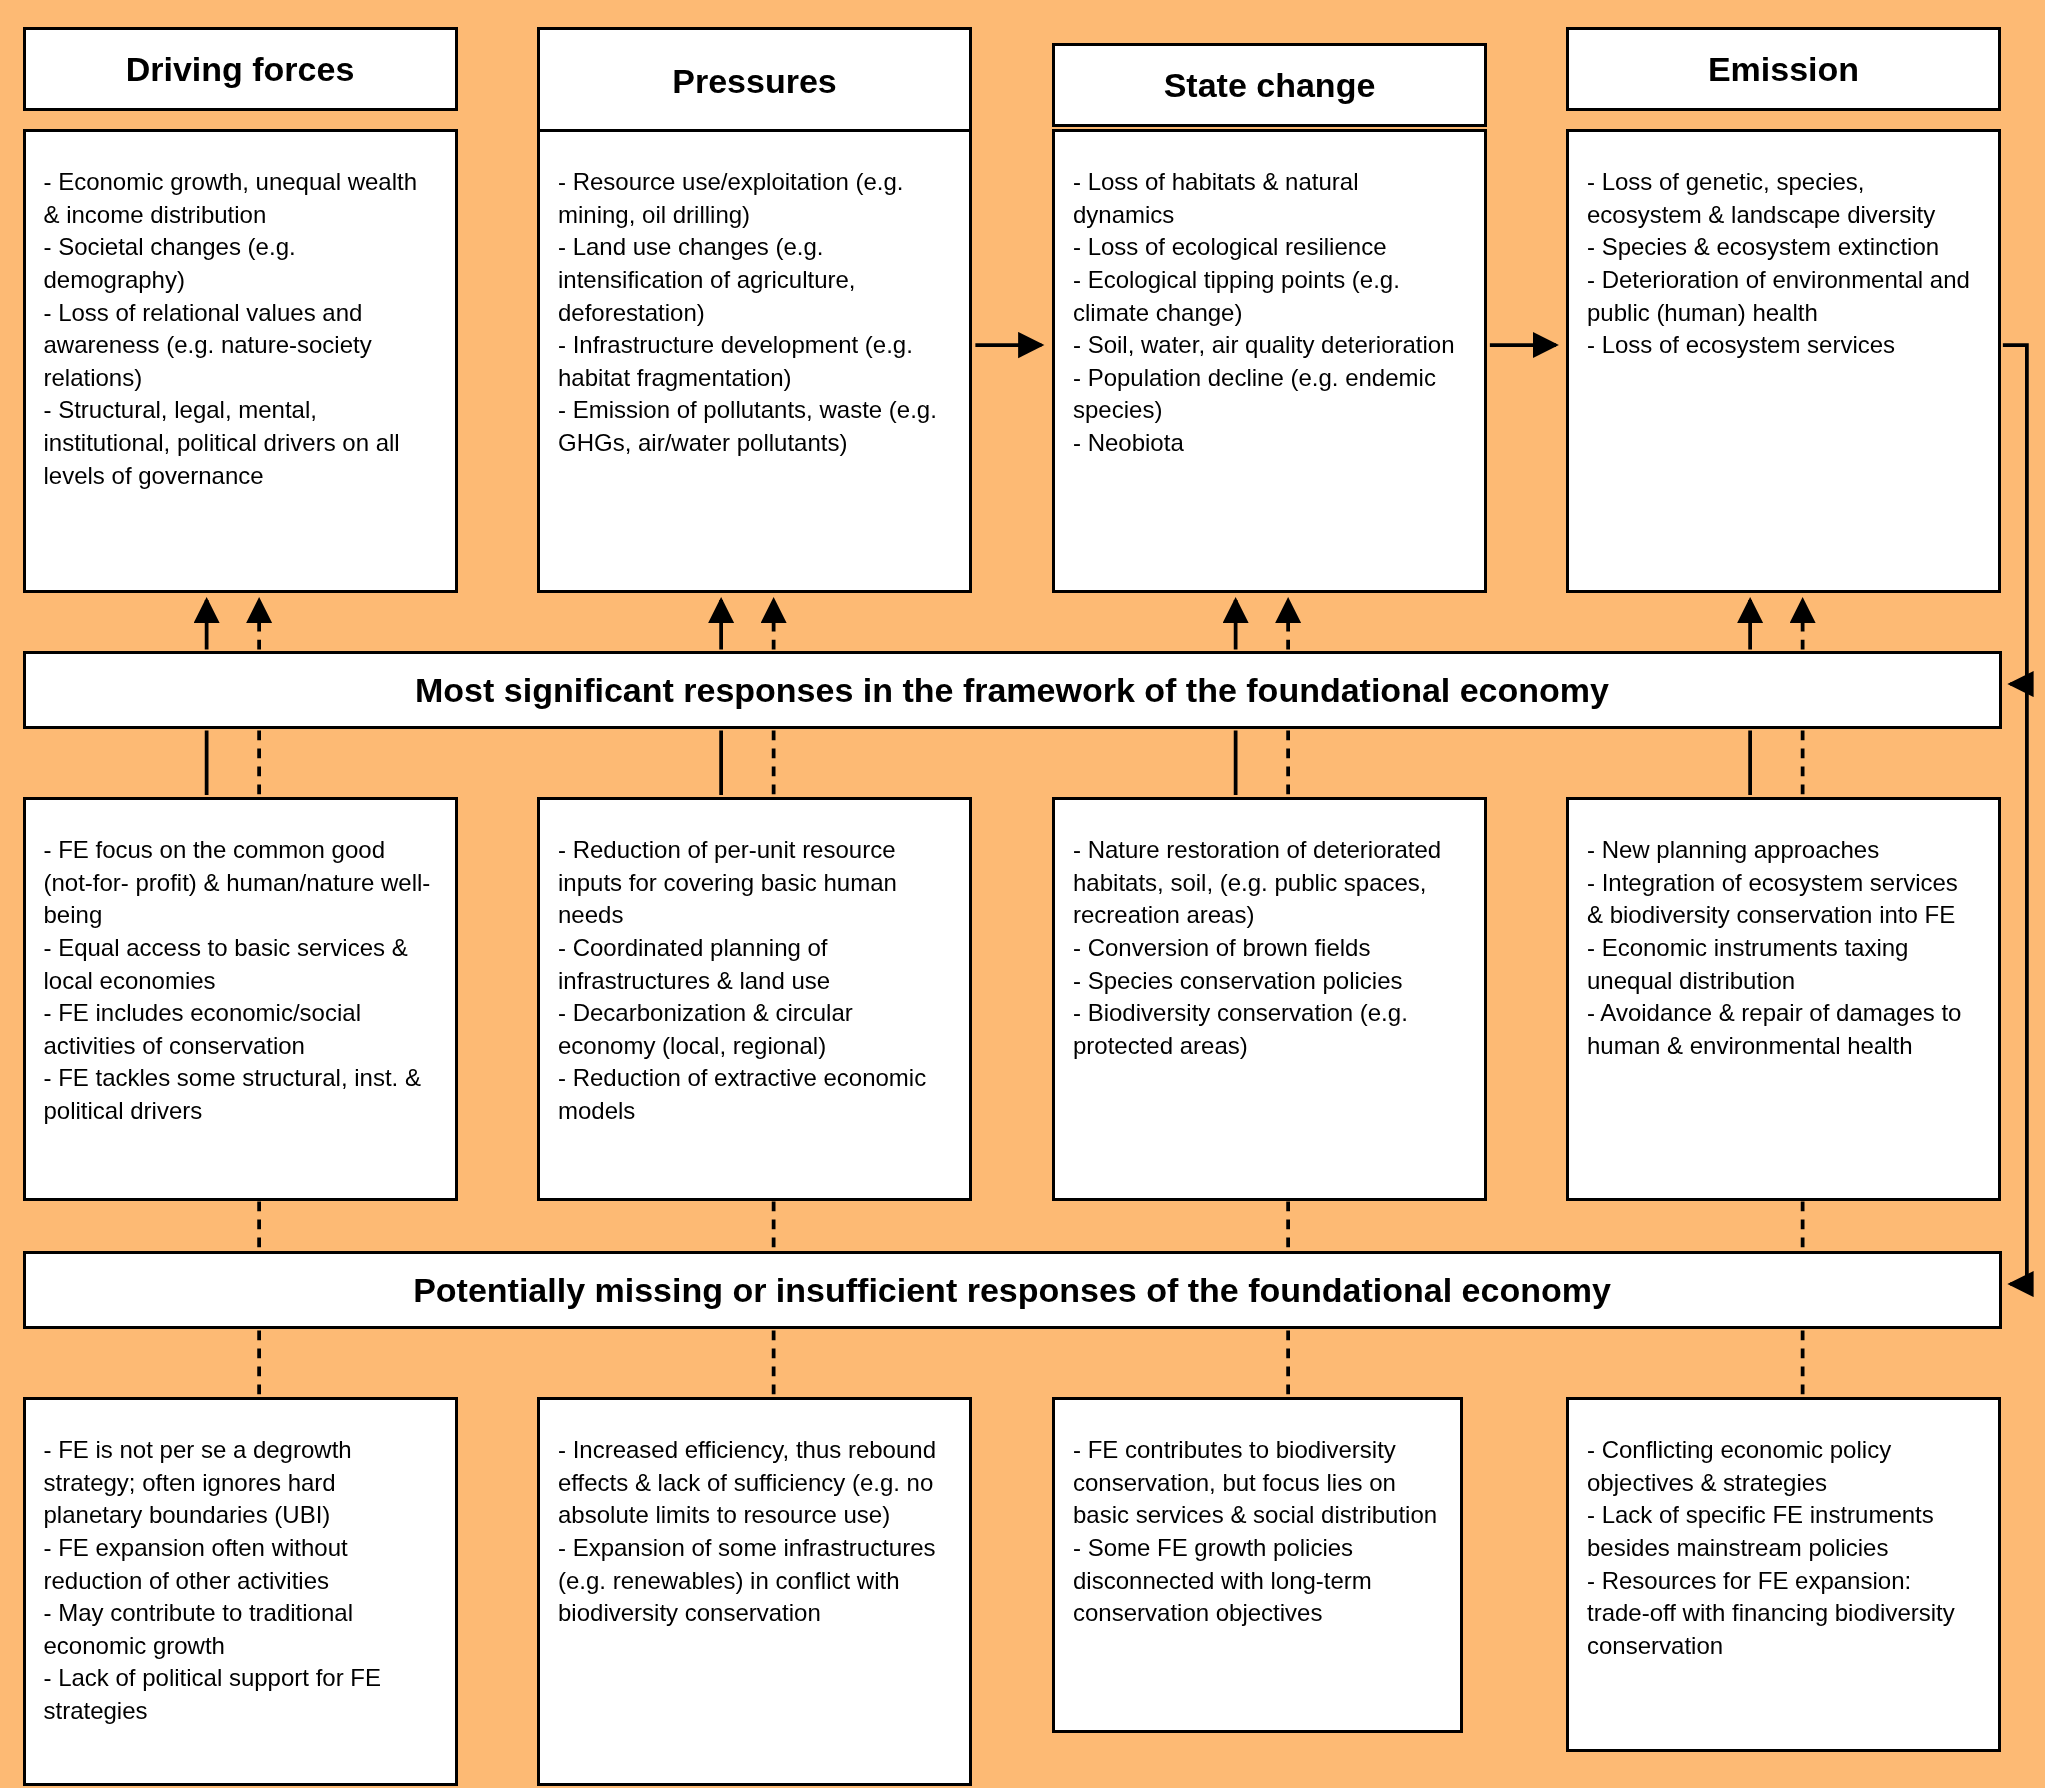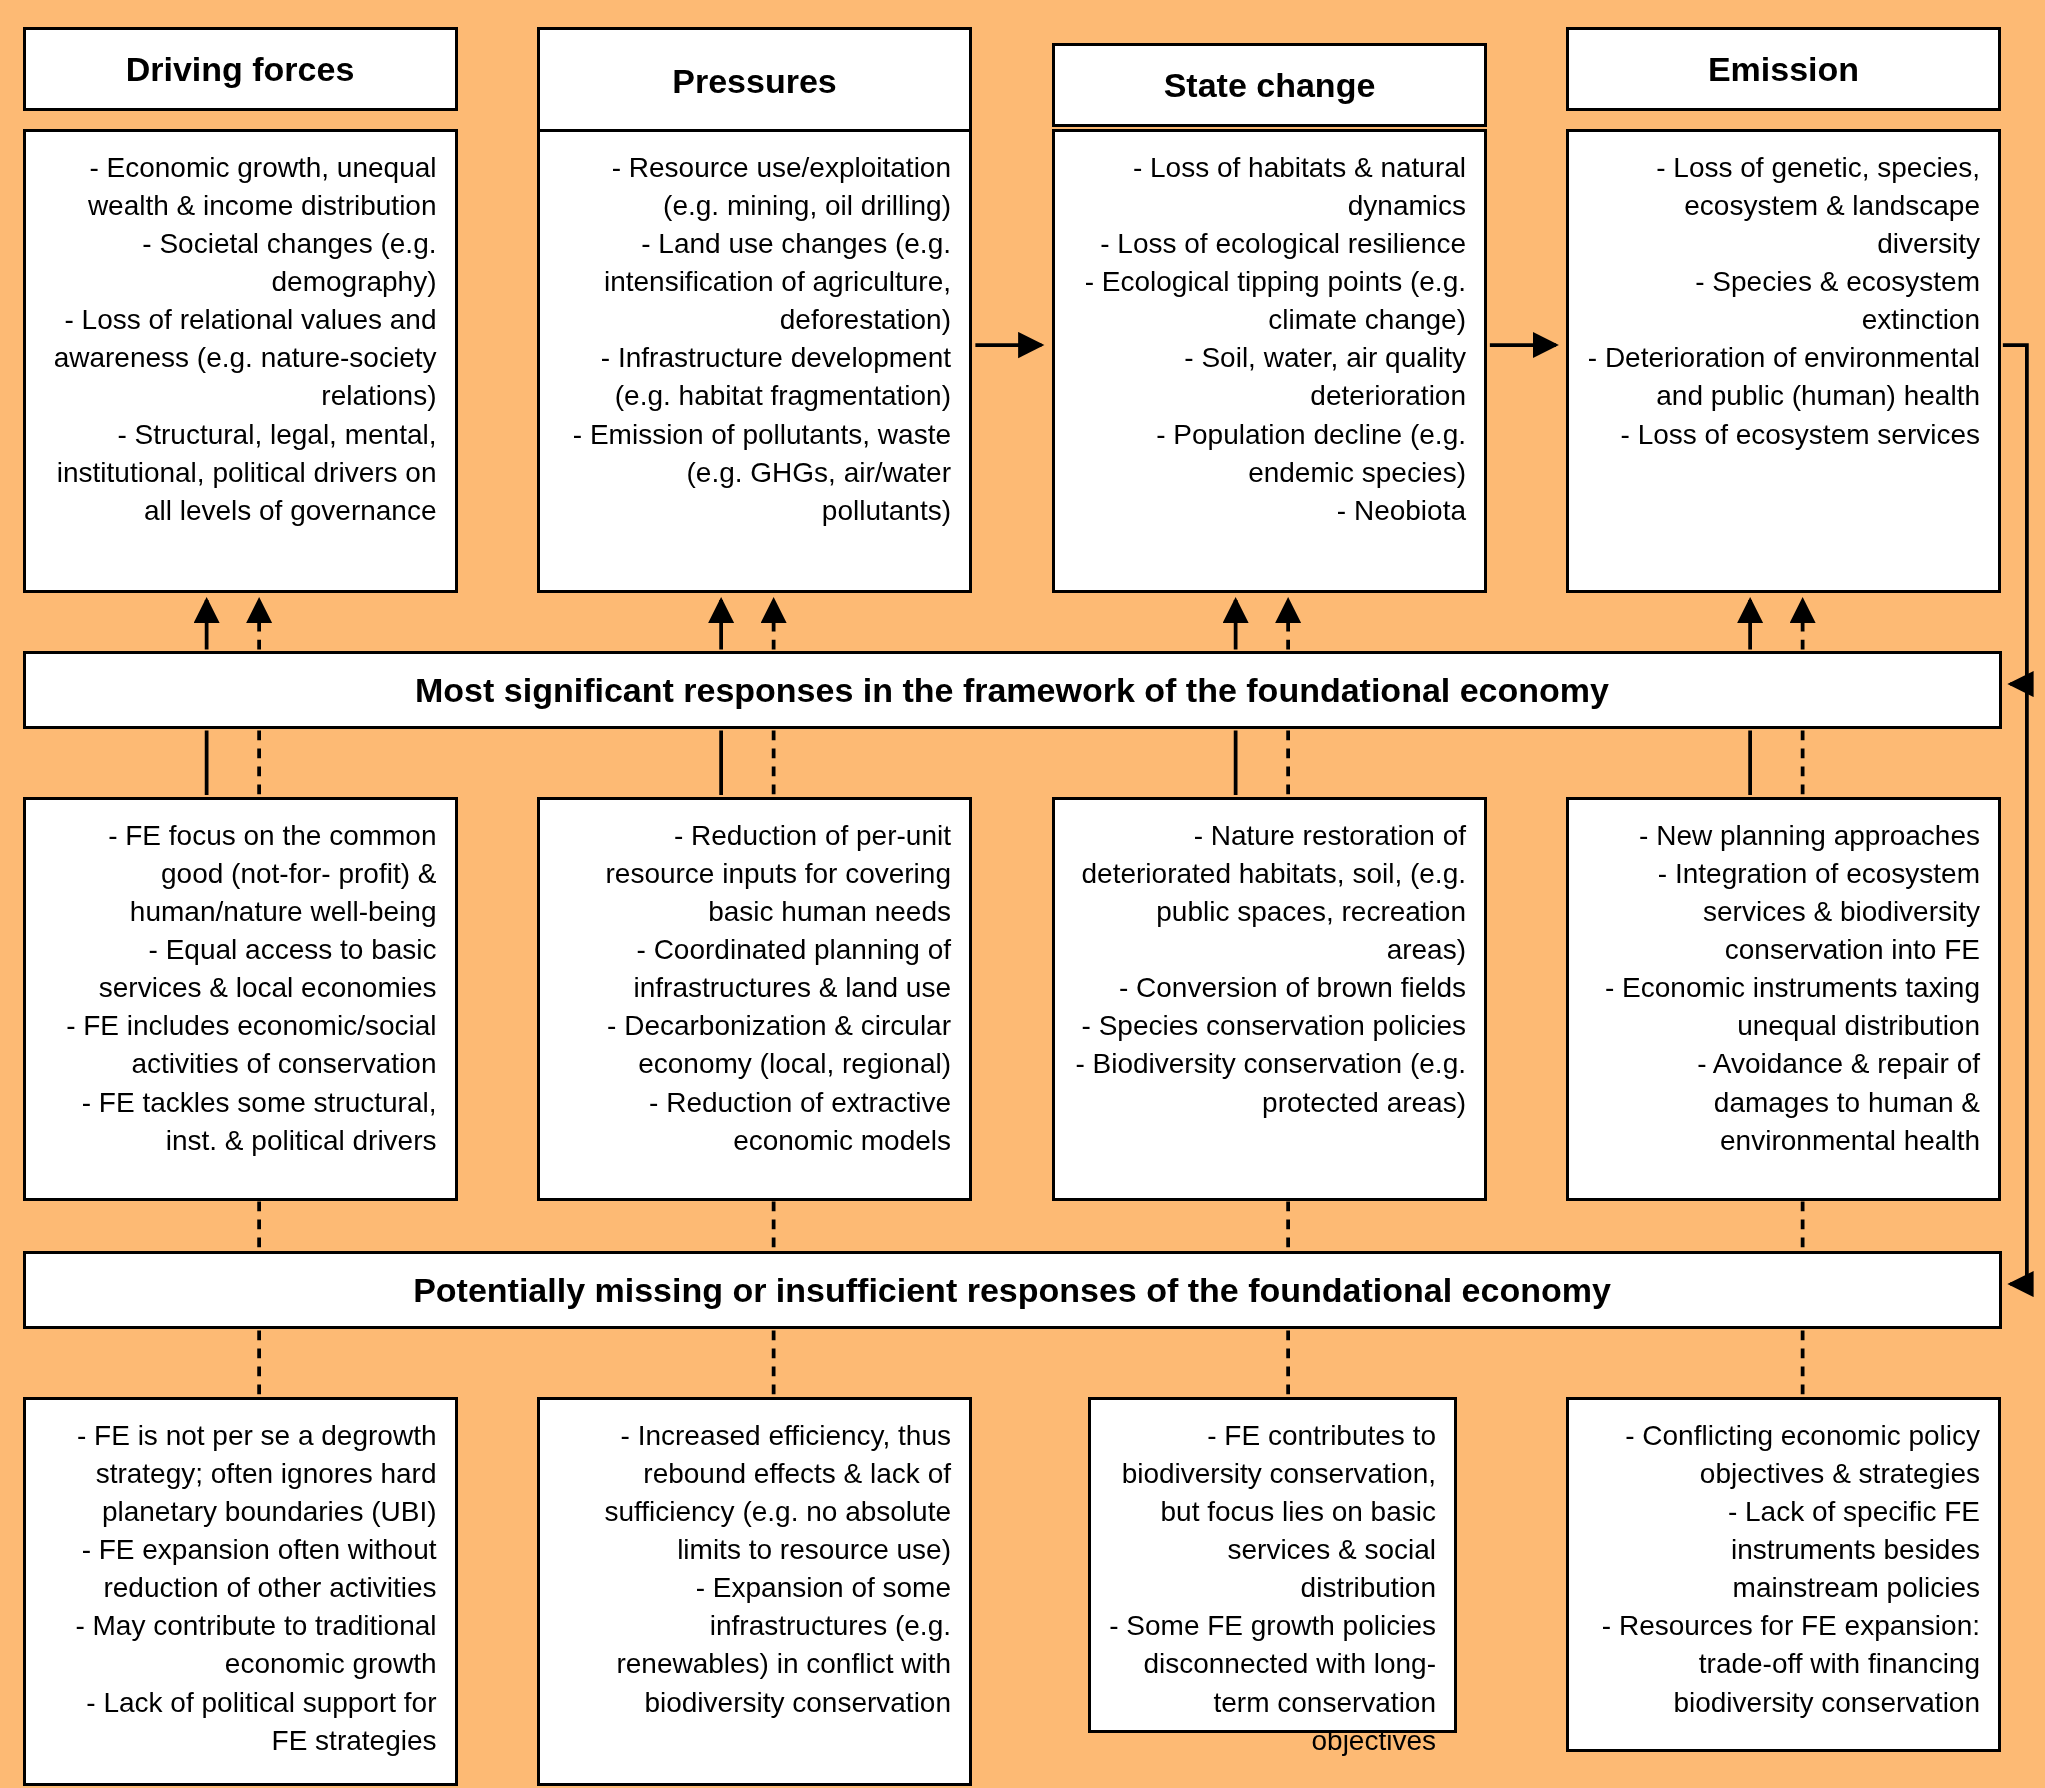--- a/index.html
+++ b/index.html
@@ -20,24 +20,23 @@
   }
   .headerbox, .banner {
     display: flex;
     align-items: center;
     justify-content: center;
     font-weight: bold;
     font-size: 34px;
     text-align: center;
   }
   .content {
-    padding: 17px 18px;
-    font-size: 28px;
+    padding: 34px 18px;
+    font-size: 24px;
     line-height: 1.36;
-    text-align: right;
   }
   .li { margin: 0; }
   svg.overlay {
     position: absolute;
     left: 0; top: 0;
     pointer-events: none;
   }
 </style>
 </head>
 <body>
@@ -165,21 +164,21 @@
   <div class="box content" style="left:22.5px; top:1397px; width:435px; height:389px;">
       <div class="li">- FE is not per se a degrowth strategy; often ignores hard planetary boundaries (UBI)</div>
       <div class="li">- FE expansion often without reduction of other activities</div>
       <div class="li">- May contribute to traditional economic growth</div>
       <div class="li">- Lack of political support for FE strategies</div>
     </div>
   <div class="box content" style="left:537px; top:1397px; width:435px; height:389px;">
       <div class="li">- Increased efficiency, thus rebound effects &amp; lack of sufficiency (e.g. no absolute limits to resource use)</div>
       <div class="li">- Expansion of some infrastructures (e.g. renewables) in conflict with biodiversity conservation</div>
     </div>
-  <div class="box content" style="left:1052px; top:1397px; width:369px; height:336px;margin-left:36px;">
+  <div class="box content" style="left:1052px; top:1397px; width:411px; height:336px;">
       <div class="li">- FE contributes to biodiversity conservation, but focus lies on basic services &amp; social distribution</div>
       <div class="li">- Some FE growth policies disconnected with long-term conservation objectives</div>
     </div>
   <div class="box content" style="left:1566px; top:1397px; width:435px; height:355px;">
       <div class="li">- Conflicting economic policy objectives &amp; strategies</div>
       <div class="li">- Lack of specific FE instruments besides mainstream policies</div>
       <div class="li">- Resources for FE expansion: trade-off with financing biodiversity conservation</div>
     </div>
 
 </div>

